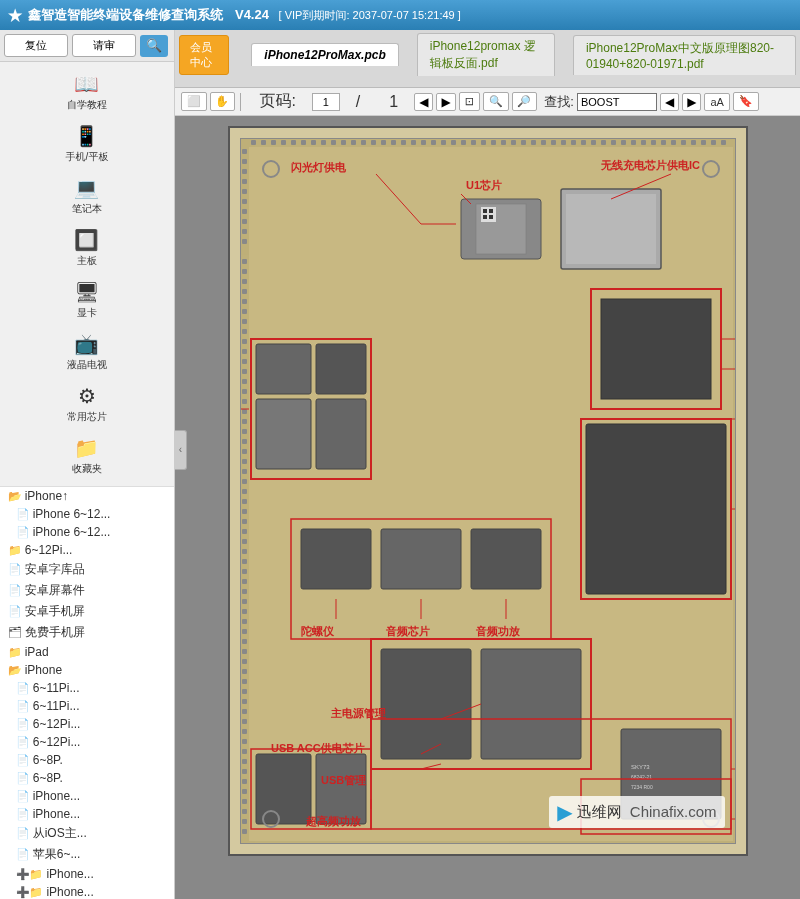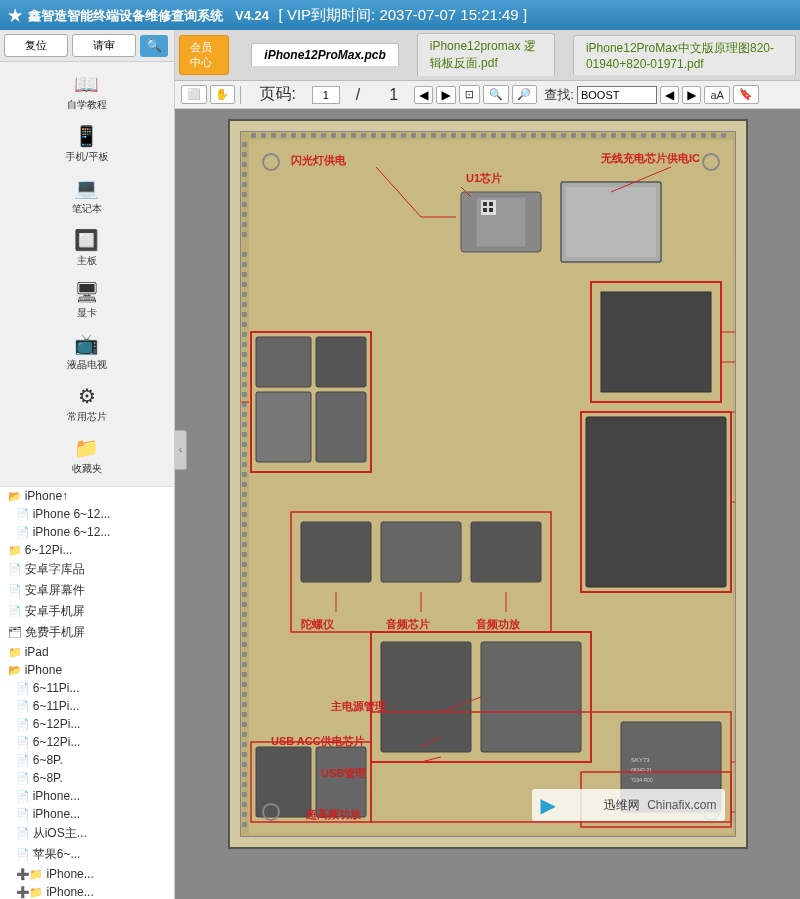--- a/index.html
+++ b/index.html
@@ -118,21 +118,21 @@
       background: #e8e8e8;
       overflow: hidden;
     }
 
     
     #tab-bar {
       display: flex;
       align-items: center;
       background: #d8d8d8;
       border-bottom: 1px solid #bbb;
-      padding: 3px 4px 4px;
+      padding: 3px 4px 11px;
       gap: 18px;
     }
     .tab {
       padding: 4px 12px;
       background: #e8e8e8;
       border: 1px solid #bbb;
       border-bottom: none;
       border-radius: 3px 3px 0 0;
       cursor: pointer;
       font-size: 12px;
@@ -244,23 +244,22 @@
       background: rgba(255,255,255,0.8);
       padding: 4px 8px;
       border-radius: 3px;
     }
     #watermark .logo-arrow {
       color: #2a9fd4;
       font-size: 20px;
       margin-right: 4px;
     }
     #watermark .logo-text {
-      font-size: 12px;
+      font-size: 15px;
       color: #333;
-      margin-left: 44px;
     }
 
     
     #collapse-btn {
       position: absolute;
       left: 175px;
       top: 50%;
       transform: translateY(-50%);
       width: 12px;
       height: 40px;
@@ -283,21 +282,21 @@
     ::-webkit-scrollbar-thumb { background: #bbb; border-radius: 4px; }
   </style>
 </head>
 <body>
 
 <div id="titlebar">
   <span class="icon">★</span>
   <span class="title-text">
     <span>鑫智造智能终端设备维修查询系统</span>
     <span style="margin-left:8px;">V4.24</span>
-    <span style="margin-left:6px;font-weight:normal;font-size:15px;">[ VIP到期时间: 2037-07-07 15:21:49 ]</span>
+    <span style="margin-left:6px;font-weight:normal;font-size:11px;">[ VIP到期时间: 2037-07-07 15:21:49 ]</span>
   </span>
 </div>
 
 <div id="main-layout">
 
   <div id="sidebar">
 
     <div id="sidebar-toolbar">
       <button class="sidebar-btn">复位</button>
       <button class="sidebar-btn">请审</button>

